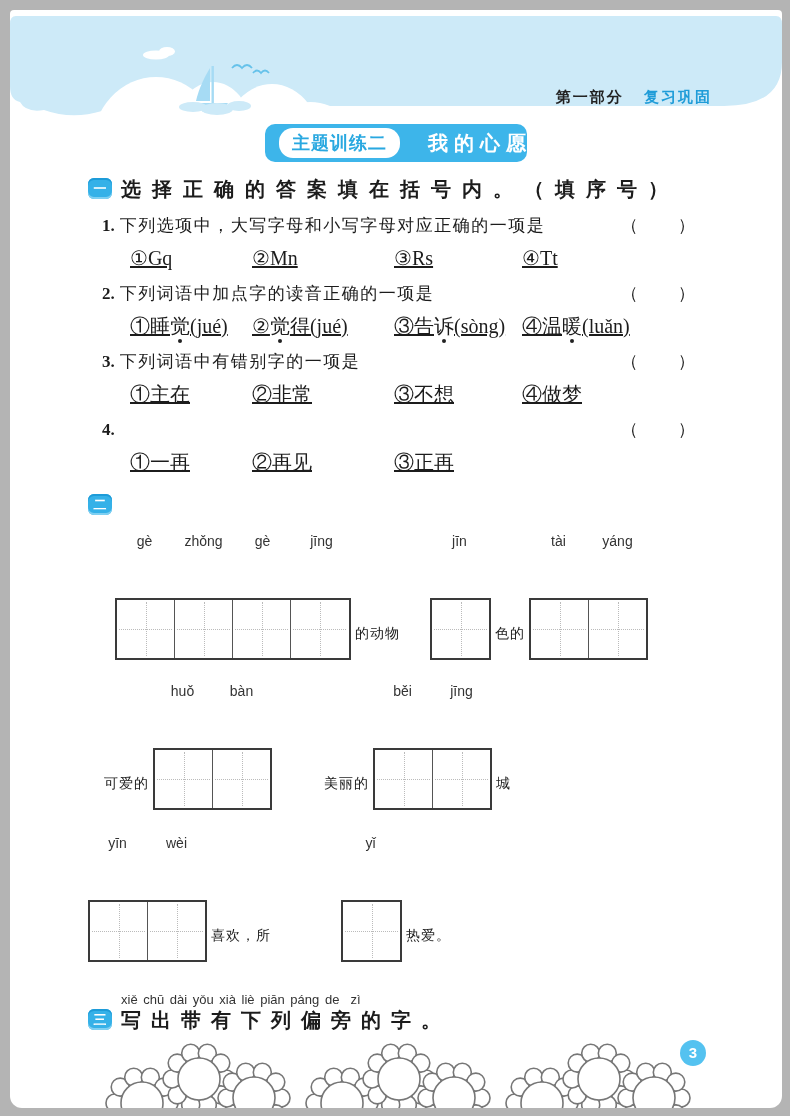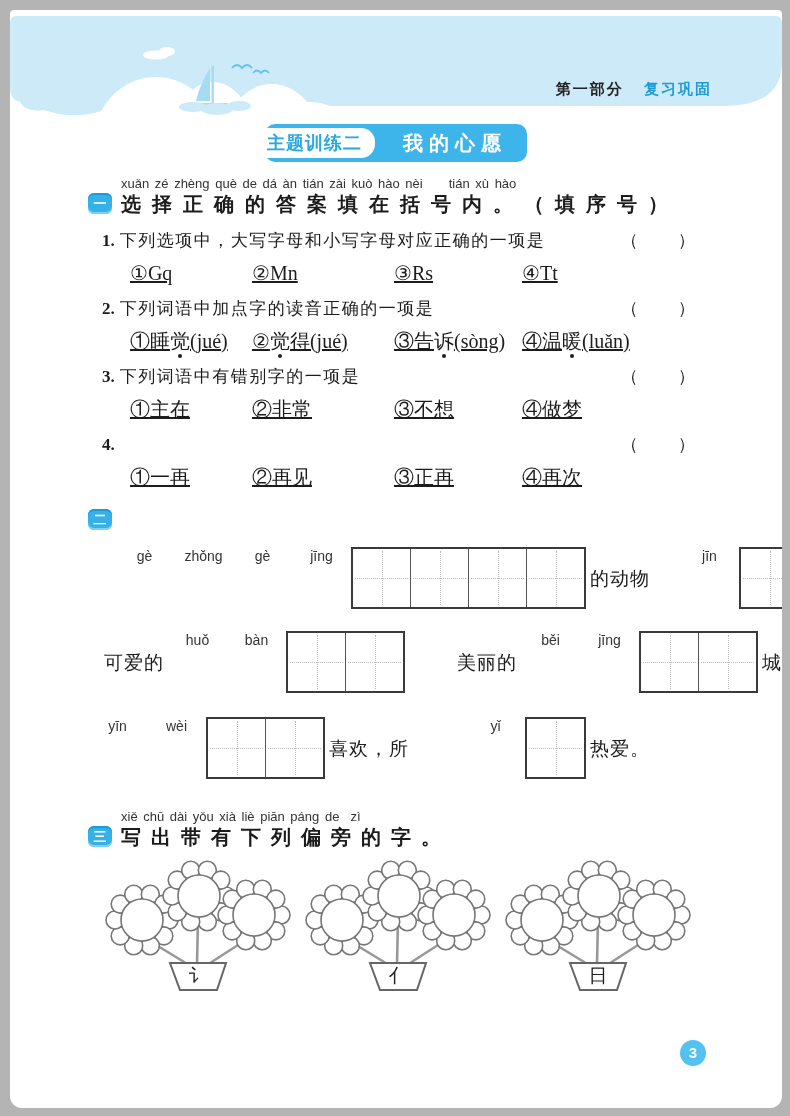--- a/index.html
+++ b/index.html
@@ -8,29 +8,29 @@
     font-family:"Liberation Sans",sans-serif;color:#1c1c1c;
   }
   .page{
     position:absolute;left:10px;top:10px;width:772px;height:1098px;
     background:#ffffff;border-radius:4px 4px 12px 12px;overflow:hidden;
   }
   
   .band-wrap{position:relative;width:772px;height:102px;margin-top:6px;}
   .band-wrap svg{display:block;}
   .band-text{
-    position:absolute;right:70px;top:64px;font-size:15px;font-weight:bold;
+    position:absolute;right:70px;top:72px;font-size:15px;font-weight:bold;
     letter-spacing:2px;white-space:nowrap;
   }
   .band-text .part{color:#222;}
   .band-text .chap{color:#1f9cd8;margin-left:14px;}
   
   .banner{
     width:262px;height:38px;margin:6px auto 0 255px;background:#3db5ea;
-    border-radius:10px;display:flex;align-items:center;box-sizing:border-box;padding:0 20px;justify-content:flex-end;
+    border-radius:10px;display:flex;align-items:center;box-sizing:border-box;padding:0 14px;
   }
   .banner .badge{
     background:#fff;border-radius:14px;padding:3px 13px;color:#29a8e0;
     font-size:18px;font-weight:bold;letter-spacing:1px;white-space:nowrap;
   }
   .banner .title{
     color:#fff;font-size:20px;font-weight:bold;letter-spacing:6px;margin-left:28px;white-space:nowrap;
   }
   
   .content{padding:0 85px 0 78px;}
@@ -58,29 +58,29 @@
   }
   .opt{font-family:"Liberation Serif",serif;white-space:nowrap;}
   .dot{position:relative;display:inline-block;}
   .dot::after{
     content:"";position:absolute;left:50%;bottom:-5px;width:4px;height:4px;
     background:#222;border-radius:50%;transform:translateX(-50%);
   }
   .dot:empty::after{content:none;}
   
   .wrow{display:flex;align-items:flex-end;margin-top:12px;}
-  .wgrid{display:flex;}
+  .wgrid{display:flex;flex-direction:column;gap:48px;}
   .pys{display:flex;}
   .pys span{width:59px;text-align:center;font-size:14px;color:#333;line-height:18px;}
   .cells{display:flex;border:2px solid #3a3a3a;background:#fff;}
   .cell{width:57px;height:58px;position:relative;border-right:1.5px solid #555;}
   .cell:last-child{border-right:none;}
   .cell::before{content:"";position:absolute;left:2px;right:2px;top:50%;border-top:1.5px dotted #bbb;}
   .cell::after{content:"";position:absolute;top:2px;bottom:2px;left:50%;border-left:1.5px dotted #bbb;}
-  .wtext{font-size:19px;letter-spacing:1px;padding:0 4px 17px 4px;white-space:nowrap;}
+  .wtext{font-size:14px;letter-spacing:1px;padding:0 4px 17px 4px;white-space:nowrap;}
   
   .flower-row{display:flex;justify-content:space-between;margin:8px 4px 0 8px;}
   .fgroup{position:relative;width:200px;height:135px;}
   .radical{
     position:absolute;left:100px;top:105px;transform:translateX(-50%);
     font-size:19px;font-family:"Liberation Serif",serif;color:#222;
   }
   
   .pgnum{
     position:absolute;right:76px;bottom:42px;width:26px;height:26px;border-radius:50%;
@@ -136,21 +136,20 @@
   <div class="banner">
     <span class="badge">主题训练二</span>
     <span class="title">我的心愿</span>
   </div>
 
   <div class="content">
 
     <div class="sec-head">
       <div class="sec-badge">一</div>
       <div class="sec-body">
-        <span class="sec-py">xuǎn zé zhèng què de dá àn tián zài kuò hào nèi　　tián xù hào</span>
         <span class="sec-title ls11">选择正确的答案填在括号内。（填序号）</span>
       </div>
     </div>
 
     <div class="q-block">
       <div class="q-line">
         <span class="q-no">1.</span>
         <span class="q-text">下列选项中，大写字母和小写字母对应正确的一项是</span>
         <span class="q-sp"></span>
         <span class="q-bracket">（　　）</span>
@@ -196,21 +195,20 @@
     <div class="q-block">
       <div class="q-line">
         <span class="q-no">4.</span>
         <span class="q-sp"></span>
         <span class="q-bracket">（　　）</span>
       </div>
       <div class="q-opts">
         <span class="opt"><span>①一再</span><span class="dot"></span><span></span></span>
         <span class="opt"><span>②再见</span><span class="dot"></span><span></span></span>
         <span class="opt"><span>③正再</span><span class="dot"></span><span></span></span>
-        <span class="opt"><span>④再次</span><span class="dot"></span><span></span></span>
       </div>
     </div>
 
     <div class="sec-head" style="margin-top:20px;">
       <div class="sec-badge">二</div>
     </div>
 
     <div class="wrow" style="margin-top:14px;">
       <div class="wgrid" style="margin-left:27px;">
         <div class="pys">
@@ -279,21 +277,21 @@
         <div class="pys">
           <span>yīn</span>
           <span>wèi</span>
         </div>
         <div class="cells">
           <div class="cell"></div>
           <div class="cell"></div>
         </div>
       </div>
       <span class="wtext serif">喜欢，所</span>
-      <div class="wgrid" style="margin-left:11px;padding-left:42px;">
+      <div class="wgrid" style="margin-left:24px;padding-left:42px;">
         <div class="pys">
             <span>yǐ</span>
           </div>
         <div class="cells">
             <div class="cell"></div>
           </div>
       </div>
       <span class="wtext serif">热爱。</span>
     </div>
 

